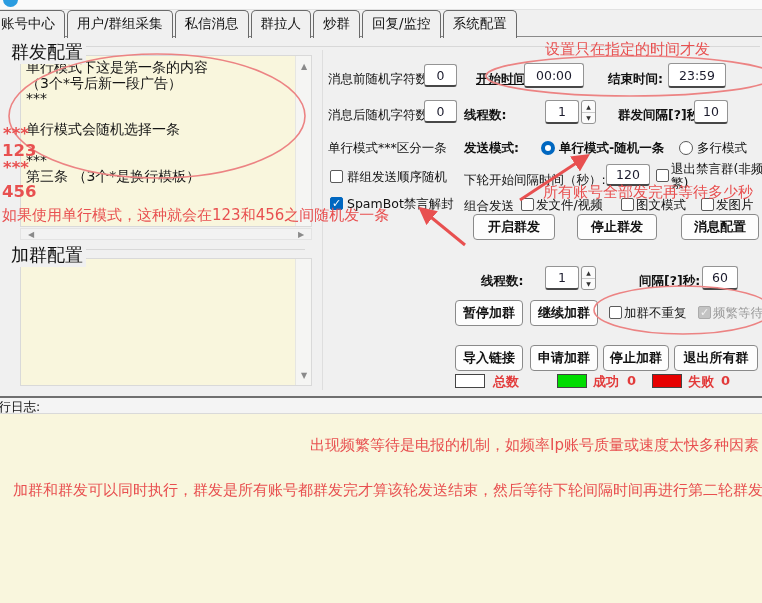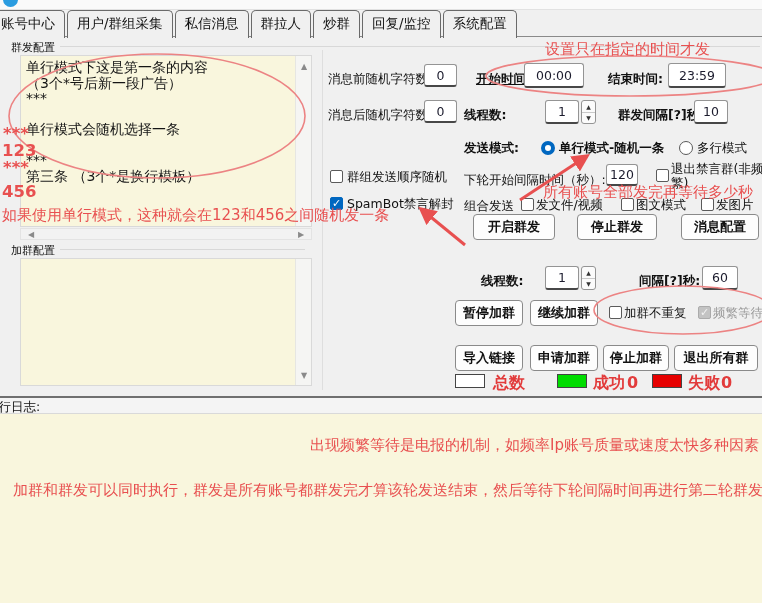--- a/index.html
+++ b/index.html
@@ -15,21 +15,21 @@
   .tabbar { position:absolute; left:0; top:9px; width:762px; height:28px; display:flex; align-items:flex-end; }
   .tab { position:relative; bottom:-1px; margin-right:2px; padding:4px 9px 5px; background:#f0f0f0;
          border:1px solid #6a6a6a; border-bottom:none; border-radius:5px 5px 0 0;
          font-size:13.5px; color:#111; white-space:nowrap; cursor:pointer; z-index:1; }
   .tab.cut { margin-left:-9px; }
   .tab.active { padding-top:7px; background:#f6f6f6; color:#2ca237; border-color:#4a4a4a; z-index:3; }
   .tab-underline { position:absolute; left:0; top:36px; width:762px; height:1px; background:#8a8a8a; z-index:0; }
 
   .vline { position:absolute; left:322px; top:50px; width:1px; height:340px; background:#dedede; }
 
-  .group-label { position:absolute; font-size:11px; color:#111; background:#f0f0f0; padding:0 3px; z-index:2; }
+  .group-label { position:absolute; font-size:18px; color:#111; background:#f0f0f0; padding:0 3px; z-index:2; }
   .group-line { position:absolute; height:1px; background:#d8d8d8; }
 
   .ta { position:absolute; background:#f9f6dd; border:1px solid #d9d9d9; }
   .ta-content { position:absolute; left:5px; top:4px; right:20px; font-size:14px; line-height:15.5px;
                 color:#151515; white-space:pre-wrap; }
   .vscroll { position:absolute; top:0; right:0; width:16px; height:100%; background:#f5f5f3; border-left:1px solid #e6e6e2; }
   .sarrow { position:absolute; width:16px; height:16px; font-size:8px; color:#8a8a8a; display:flex; align-items:center; justify-content:center; cursor:pointer; }
   .hscroll { position:absolute; background:#f2f2f2; border:1px solid #e3e3e3; }
   .hscroll .left { position:absolute; left:2px; top:0; }
   .hscroll .right { position:absolute; right:2px; top:0; }
@@ -52,21 +52,21 @@
   .radio.sel { border:4.5px solid #0067c0; }
   .cb-lbl { position:absolute; font-size:12.5px; color:#111; white-space:nowrap; cursor:pointer; }
   .cb-lbl.gray { color:#9a9a9a; }
   .wrap2 { white-space:normal; width:96px; line-height:14px; }
 
   .btn { position:absolute; display:flex; align-items:center; justify-content:center;
          background:#fdfdfd; border:1px solid #8a8a8a; border-radius:4px;
          font-size:13px; font-weight:600; color:#111; cursor:pointer; white-space:nowrap; }
 
   .swatch { position:absolute; width:30px; height:14px; border:1px solid #444; }
-  .legend-txt { position:absolute; font-size:16px; font-weight:600; color:#e23b3b; white-space:nowrap; }
+  .legend-txt { position:absolute; font-size:13px; font-weight:600; color:#e23b3b; white-space:nowrap; }
 
   .log-divider { position:absolute; left:0; top:396px; width:762px; height:2px; background:#6f6f6f; }
   .log-band { position:absolute; left:0; top:398px; width:762px; height:16px; background:#f4f4f4; border-bottom:1px solid #d9d9d9; overflow:hidden; }
   .log-band .lbl { top:1px; }
   .log-area { position:absolute; left:0; top:414px; width:762px; height:189px; background:#f9f6dd; }
 
   .red-note { position:absolute; color:#e85050; font-size:15px; white-space:nowrap; z-index:6; }
   .red-note.big { font-size:16.5px; font-weight:600; }
   svg.overlay { position:absolute; left:0; top:0; width:762px; height:603px; pointer-events:none; z-index:5; }
 </style>
@@ -124,30 +124,31 @@
   <input class="inp" style="left: 424px; top: 100px; width: 33px; height: 23px;" readonly="" value="0">
   <div class="lbl" style="left:464px; top:107px; font-weight:600;">线程数:</div>
   <input class="inp" style="left: 545px; top: 100px; width: 34px; height: 24px;" readonly="" value="1">
   <div class="spin" style="left:581px; top:100px; height:24px;">
       <span>▲</span>
       <span>▼</span>
     </div>
   <div class="lbl" style="left:618px; top:107px; font-weight:600;">群发间隔[?]秒:</div>
   <input class="inp" style="left: 694px; top: 100px; width: 34px; height: 24px;" readonly="" value="10">
 
+  <div class="lbl" style="left:328px; top:140px;">单行模式***区分一条</div>
   <div class="lbl" style="left:464px; top:140px; font-weight:600;">发送模式:</div>
   <div class="radio sel" style="left:541px; top:141px;"></div>
   <div class="cb-lbl" style="left:559px; top:140px; font-weight:600;">单行模式-随机一条</div>
   <div class="radio" style="left:679px; top:141px;"></div>
   <div class="cb-lbl" style="left:697px; top:140px;">多行模式</div>
 
   <div class="cb" style="left:330px; top:170px;"></div>
   <div class="cb-lbl" style="left:347px; top:169px;">群组发送顺序随机</div>
   <div class="lbl" style="left:464px; top:172px;">下轮开始间隔时间（秒）:</div>
-  <input class="inp" style="left: 606px; top: 164px; width: 32px; height: 22px;" readonly="" value="120">
+  <input class="inp" style="left: 606px; top: 164px; width: 44px; height: 22px;" readonly="" value="120">
   <div class="cb" style="left:656px; top:169px;"></div>
   <div class="cb-lbl wrap2" style="left:671px; top:162px;">退出禁言群(非频繁)</div>
 
   <div class="cb checked" style="left:330px; top:197px;"></div>
   <div class="cb-lbl" style="left:347px; top:196px;">SpamBot禁言解封</div>
   <div class="lbl" style="left:464px; top:198px;">组合发送</div>
   <div class="cb" style="left:521px; top:198px;"></div>
   <div class="cb-lbl" style="left:536px; top:197px;">发文件/视频</div>
   <div class="cb" style="left:621px; top:198px;"></div>
   <div class="cb-lbl" style="left:636px; top:197px;">图文模式</div>

